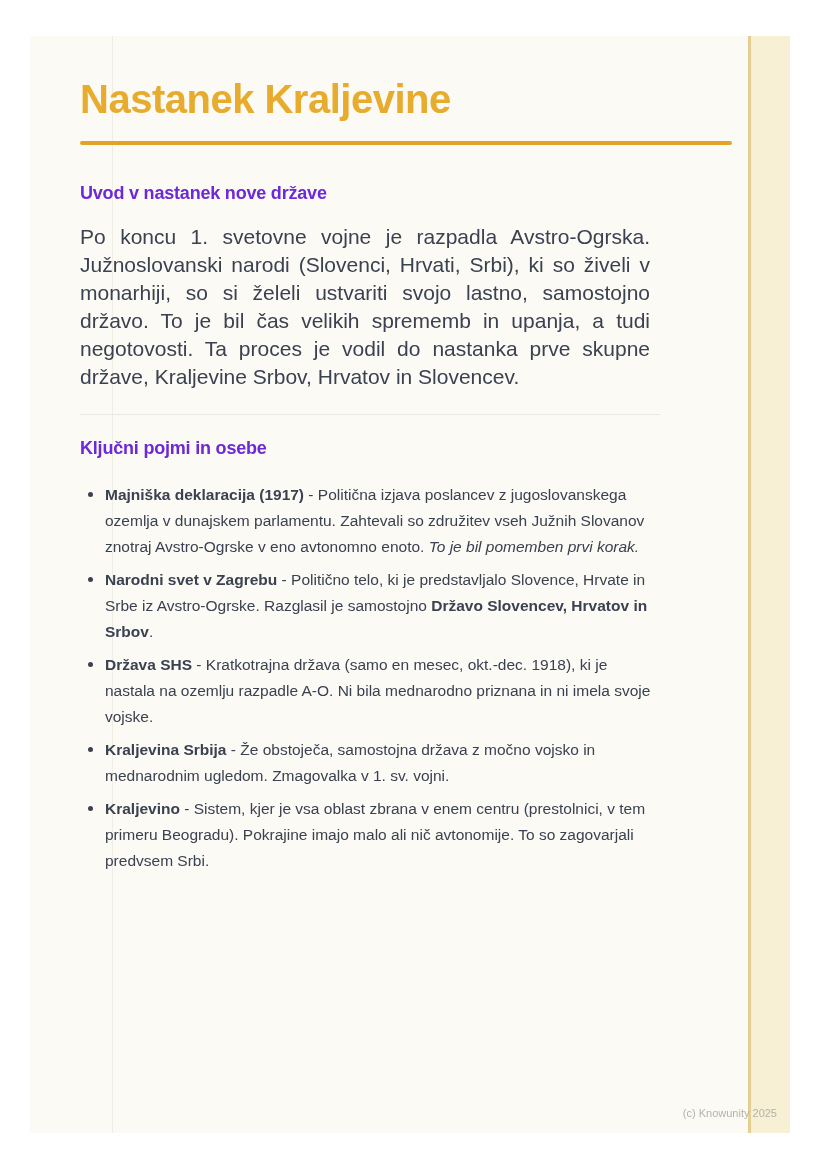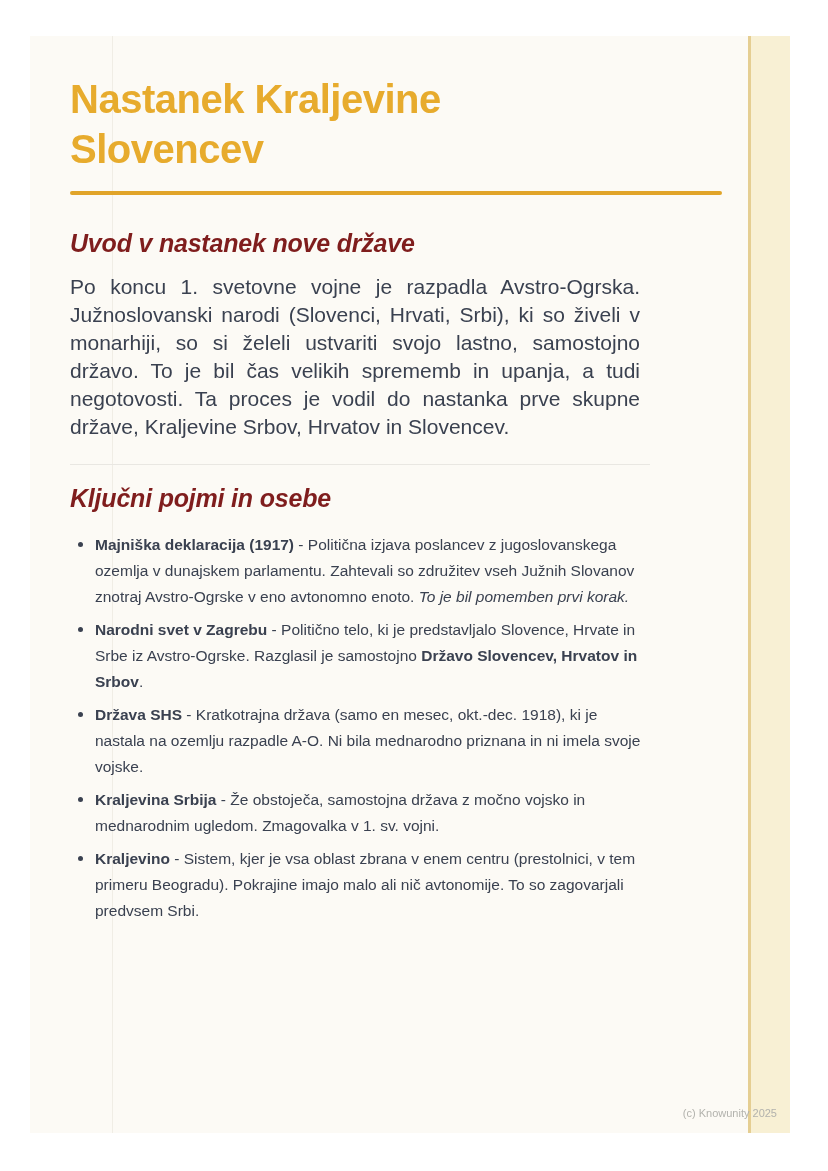--- a/index.html
+++ b/index.html
@@ -36,21 +36,21 @@
     right: 0;
     top: 0;
     width: 42px;
     height: 100%;
     background: #f8f0d4;
     border-left: 3px solid #e5ce92;
   }
 
   .content {
     position: absolute;
-    left: 40px;
+    left: 50px;
     top: 0;
     width: 652px;
   }
 
   .page-title {
     margin-top: 38px;
     width: 600px;
     font-size: 40px;
     line-height: 50px;
     font-weight: bold;
@@ -61,26 +61,25 @@
 
   .title-rule {
     margin-top: 17px;
     width: 652px;
     height: 4px;
     background: #e1a429;
     border-radius: 2px;
   }
 
   .section-heading {
-    font-size: 25px;
+    font-size: 18px;
     line-height: 28px;
     font-weight: bold;
-    color: #7f1d1d;
+    color: #6d28d9;
     letter-spacing: -0.2px;
-    font-style: italic;
   }
   .section-heading.first { margin-top: 34px; }
   .section-heading.second { margin-top: 19px; }
 
   .intro-paragraph {
     margin-top: 16px;
     width: 570px;
     font-size: 21px;
     line-height: 28px;
     color: #3a4150;
@@ -134,21 +133,20 @@
 </head>
 <body>
 
 <div class="page">
   <div class="fold-line"></div>
   <div class="cream-strip"></div>
 
   <div class="content">
     <h1 class="page-title">
         <span>Nastanek Kraljevine</span>
-        <span>Slovencev</span>
       </h1>
 
     <div class="title-rule"></div>
 
     <h2 class="section-heading first">Uvod v nastanek nove države</h2>
 
     <p class="intro-paragraph">Po koncu 1. svetovne vojne je razpadla Avstro-Ogrska. Južnoslovanski narodi (Slovenci, Hrvati, Srbi), ki so živeli v monarhiji, so si želeli ustvariti svojo lastno, samostojno državo. To je bil čas velikih sprememb in upanja, a tudi negotovosti. Ta proces je vodil do nastanka prve skupne države, Kraljevine Srbov, Hrvatov in Slovencev.</p>
 
     <hr class="section-divider">
 

